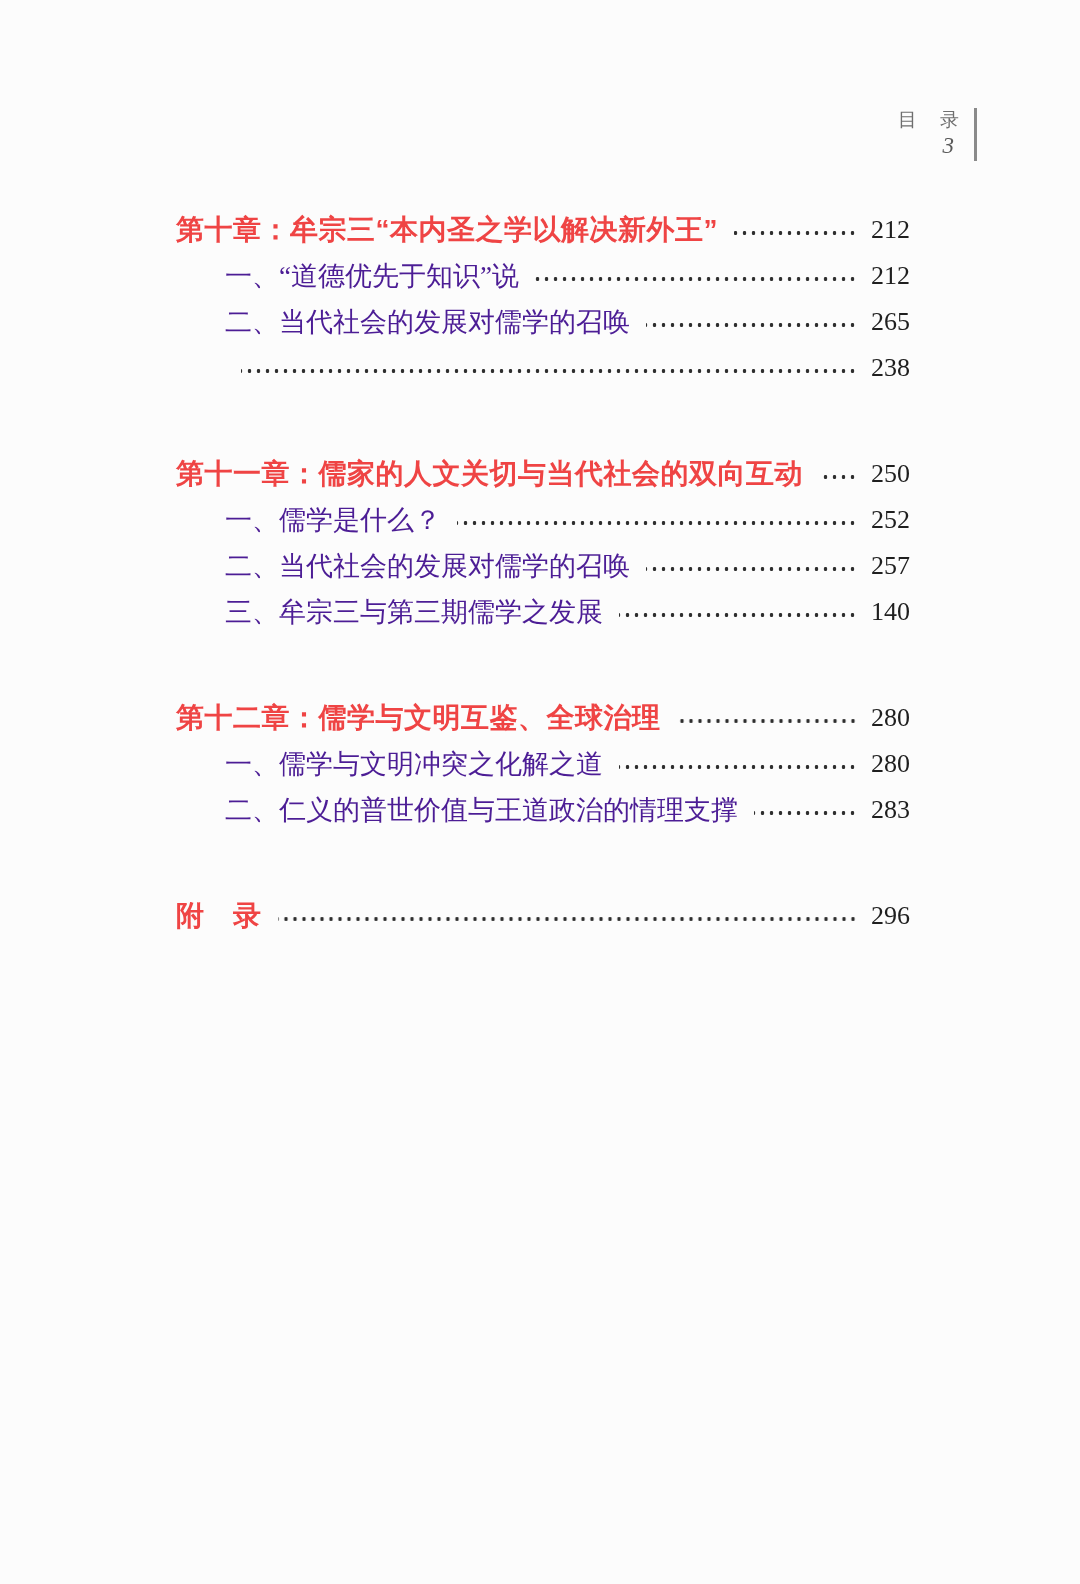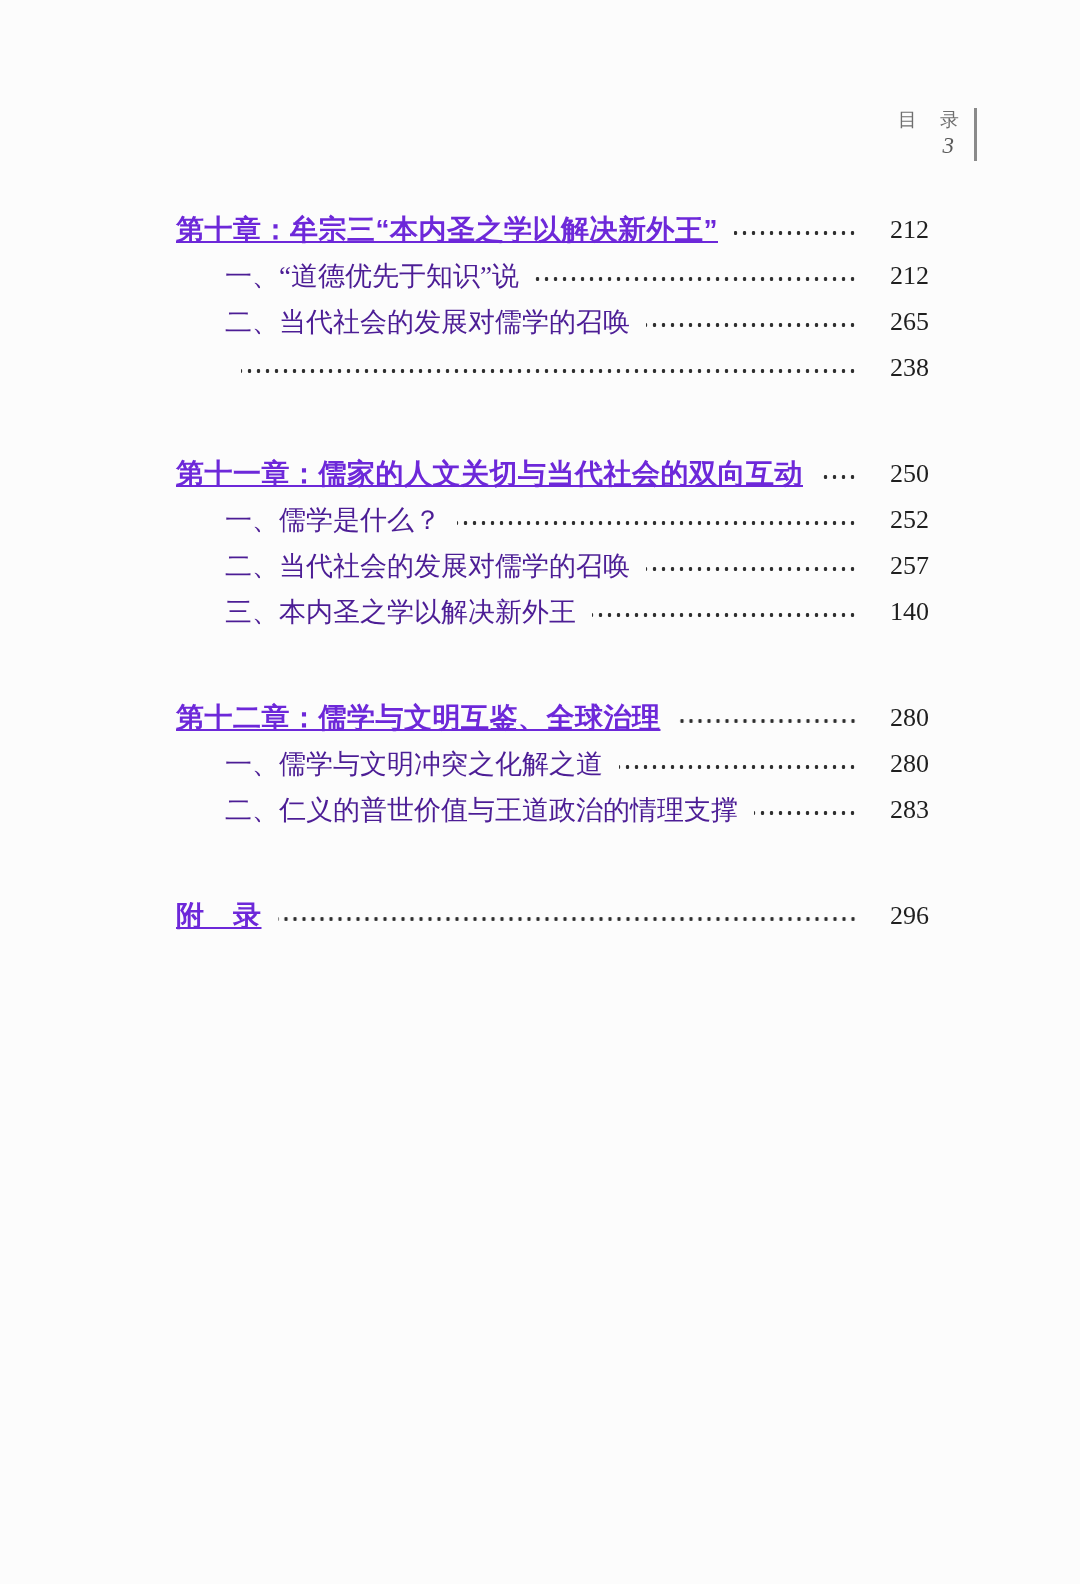--- a/index.html
+++ b/index.html
@@ -75,37 +75,35 @@
   .toc-label {
     white-space: nowrap;
     font-size: 27px;
     line-height: 46px;
     color: #4c1d95;
   }
   .toc-row.chapter .toc-label {
     font-family: "Liberation Sans", "DejaVu Sans", sans-serif;
     font-weight: 700;
     font-size: 28px;
-    color: #6d28d9;
+    color: #ef4444;
     letter-spacing: 0.5px;
-    text-decoration: underline;
   }
   .toc-leader {
     flex: 1;
     height: 12px;
     align-self: center;
     margin: 5px 14px 0 16px;
     background-image: radial-gradient(circle, #2e2e2e 1.7px, rgba(0,0,0,0) 2.1px);
     background-size: 9px 12px;
     background-repeat: repeat-x;
     background-position: right center;
   }
   .toc-page {
     width: 58px;
-    text-align: right;
     font-size: 26px;
     line-height: 46px;
     color: #1f1f1f;
     font-family: "Liberation Serif", "DejaVu Serif", serif;
     white-space: nowrap;
   }
 </style>
 </head>
 <body>
 
@@ -151,21 +149,21 @@
           <span class="toc-label">一、儒学是什么？</span>
           <span class="toc-leader"></span>
           <span class="toc-page">252</span>
         </div>
         <div class="toc-row sub">
           <span class="toc-label">二、当代社会的发展对儒学的召唤</span>
           <span class="toc-leader"></span>
           <span class="toc-page">257</span>
         </div>
         <div class="toc-row sub">
-          <span class="toc-label">三、本内圣之学以解决新外王</span>
+          <span class="toc-label">三、牟宗三与第三期儒学之发展</span>
           <span class="toc-leader"></span>
           <span class="toc-page">140</span>
         </div>
       </div>
       <div class="toc-block">
         <div class="toc-row chapter">
           <span class="toc-label">第十二章：儒学与文明互鉴、全球治理</span>
           <span class="toc-leader"></span>
           <span class="toc-page">280</span>
         </div>

